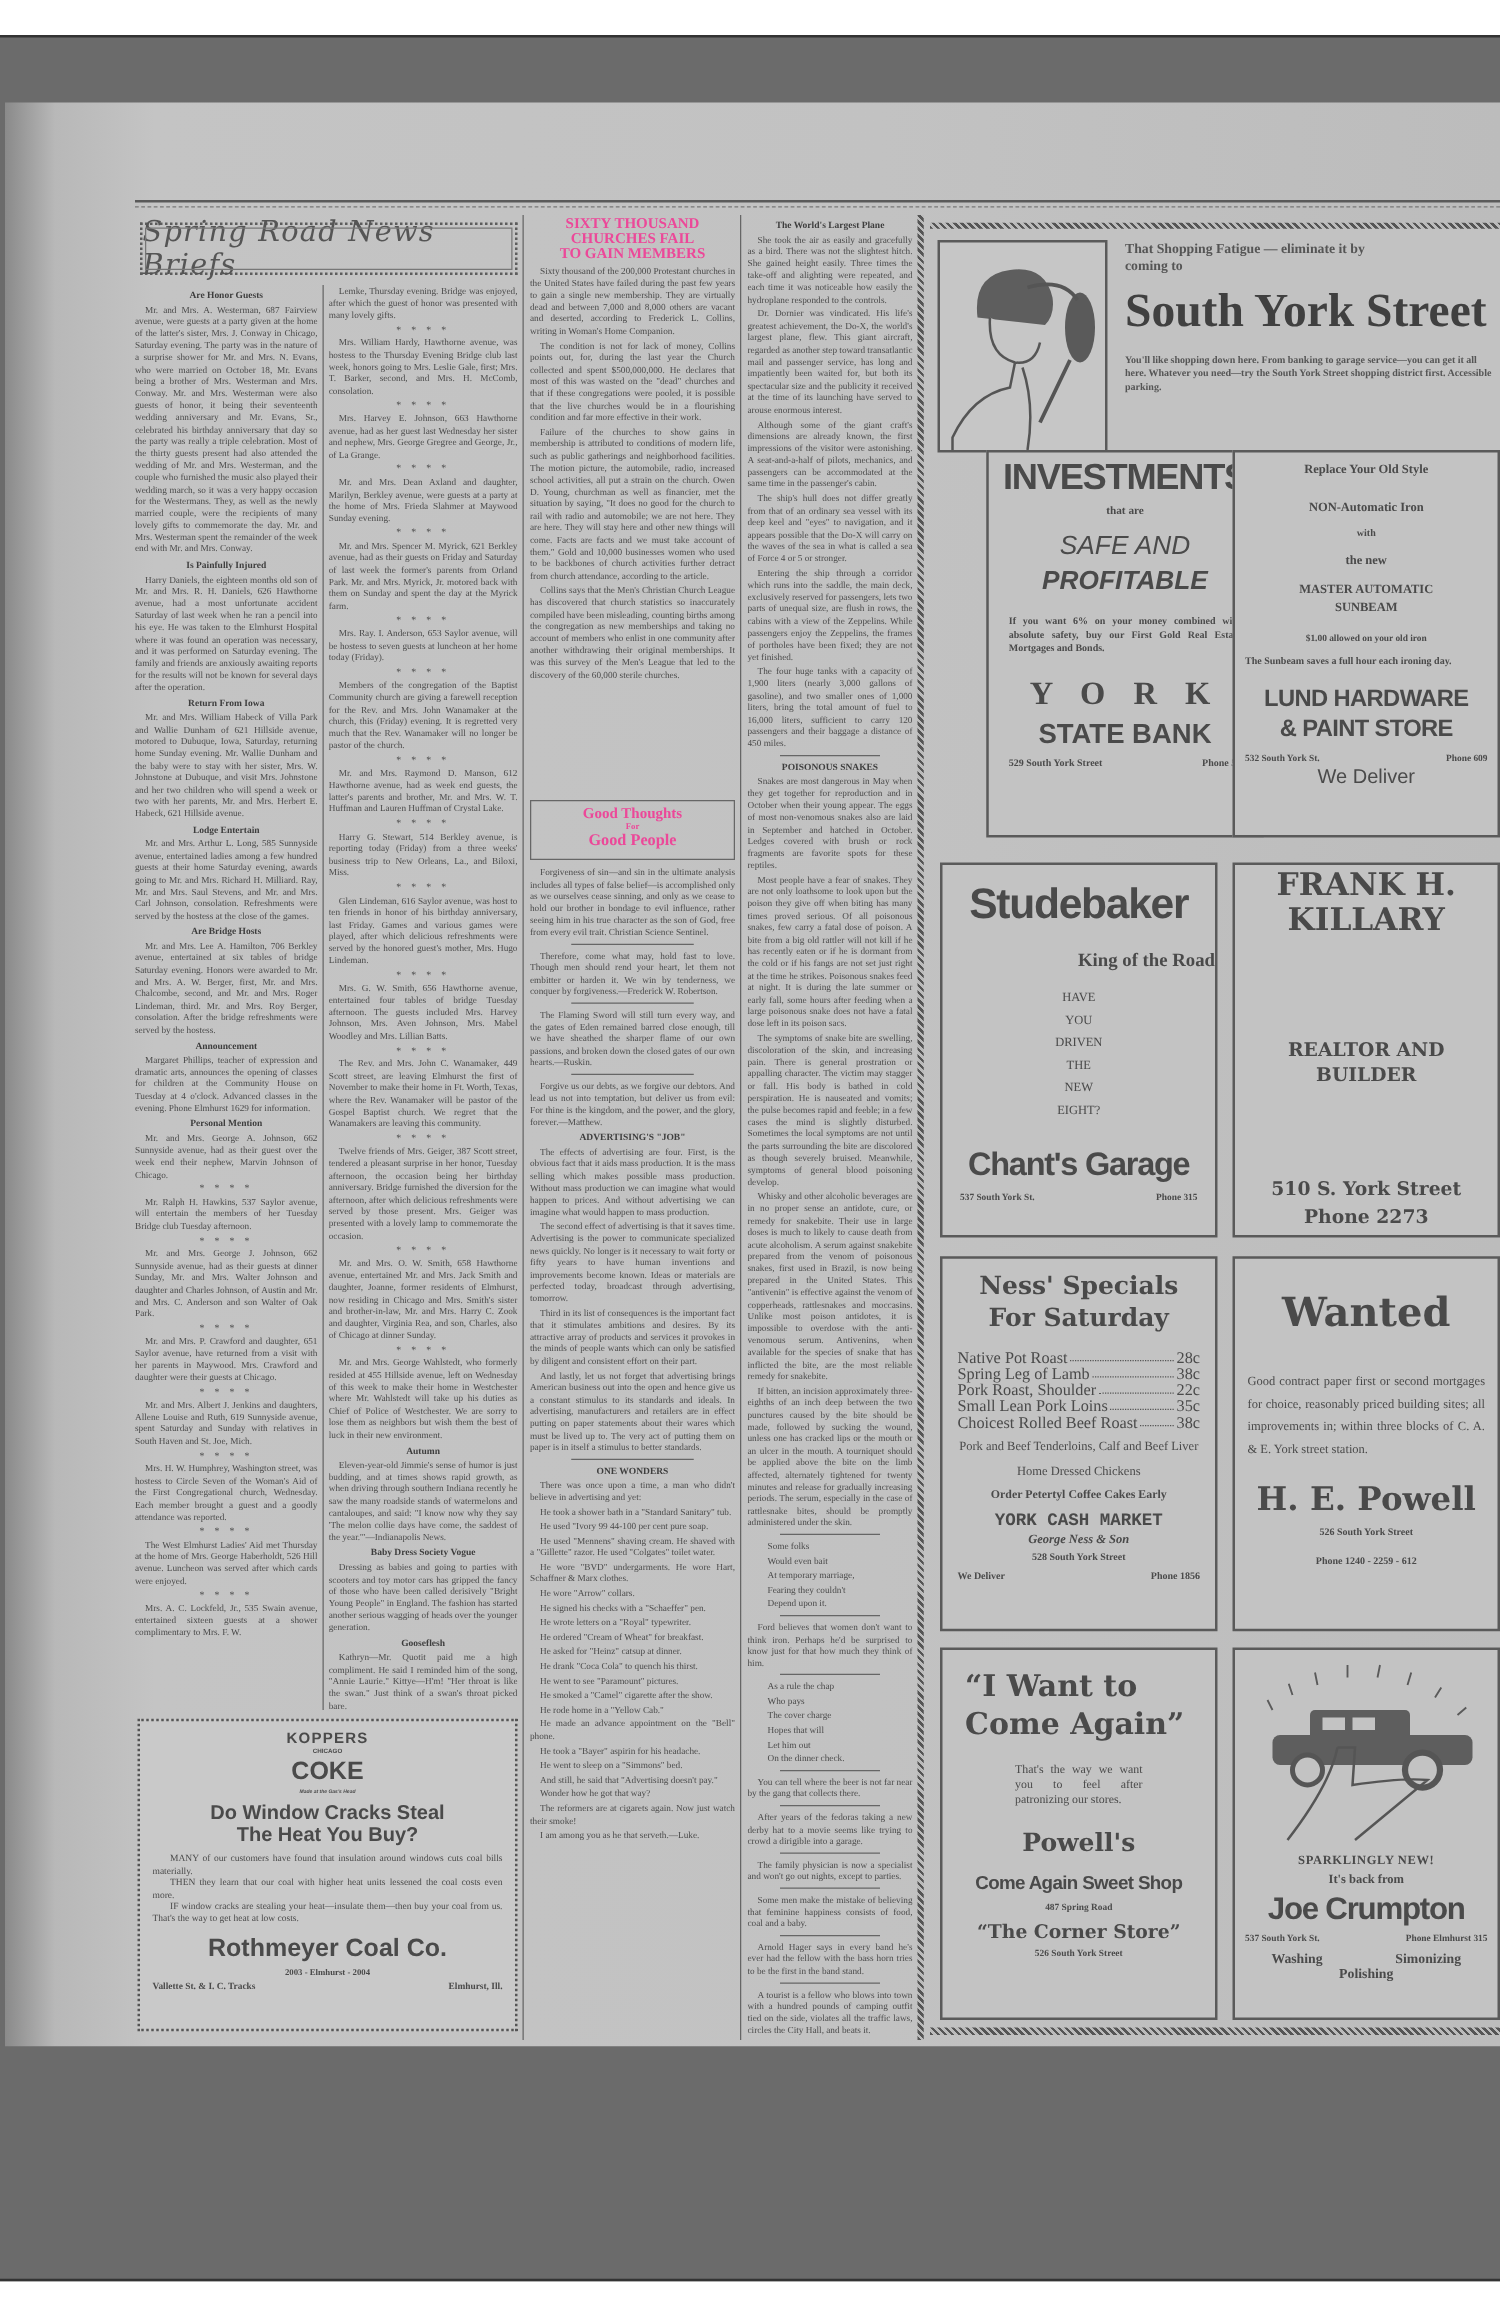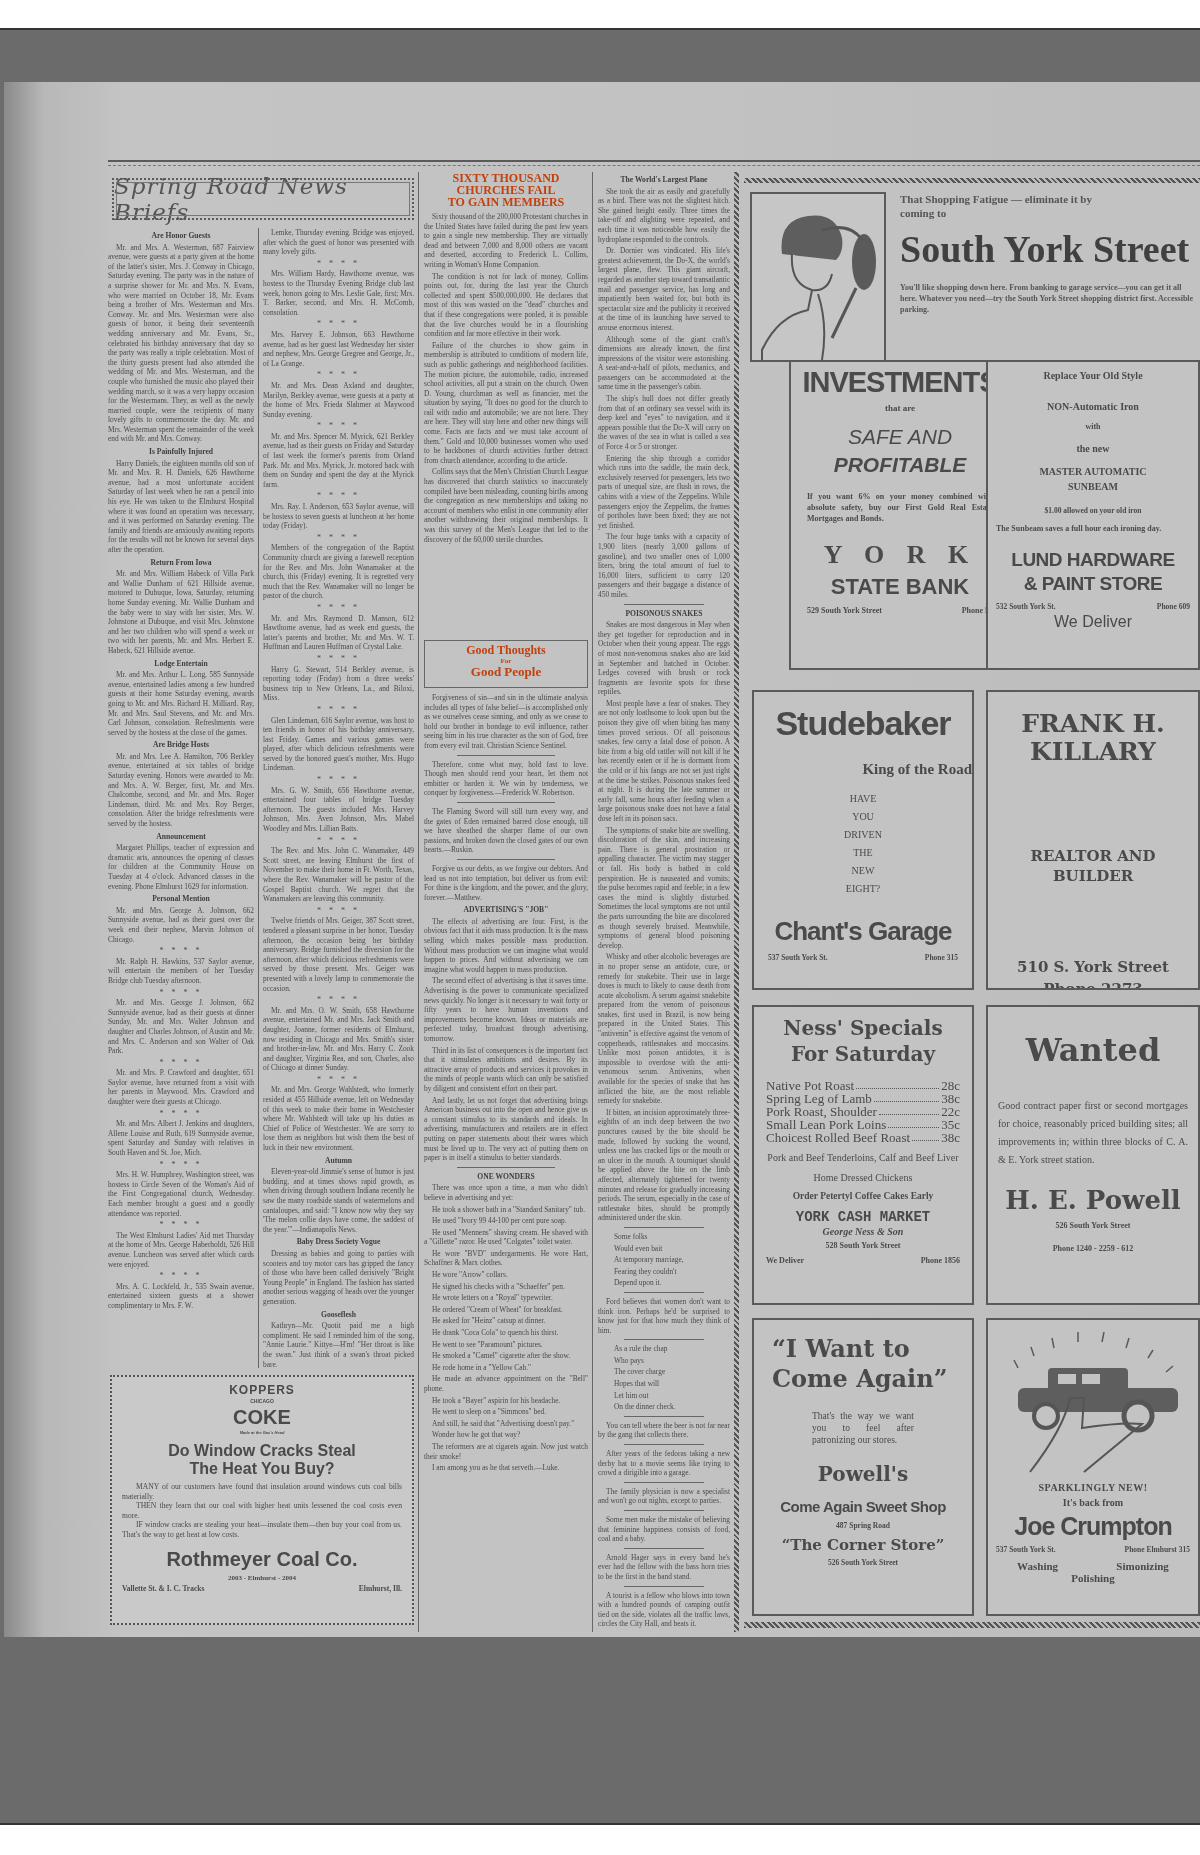--- a/index.html
+++ b/index.html
@@ -14,21 +14,21 @@
   .col p { text-indent: 8px; margin-bottom: 2px; }
   .col .sub { text-align: center; font-size: 7.6px; font-weight: bold; margin: 3px 0 2px; text-indent: 0; color: #3e3e3e; }
   .col .stars { text-align: center; letter-spacing: 3px; font-size: 8px; margin: 1px 0; text-indent: 0; }
   .col .sep { width: 60%; margin: 4px auto; border-top: 1px solid #666; }
   .col .poem { text-indent: 0; padding-left: 16px; text-align: left; }
   .vrule { position: absolute; width: 1px; background: #666; }
 
   .masthead-box { position: absolute; left: 112px; top: 178px; width: 302px; height: 42px; border: 2px dotted #5c5c5c; outline: 1px solid #777; outline-offset: -5px; display: flex; align-items: center; justify-content: center; }
   .masthead-box span { font-family: "DejaVu Serif", serif; font-style: italic; font-size: 23px; color: #555; letter-spacing: 1px; }
 
-  .headline { text-align: center; font-family: "Liberation Serif", serif; font-weight: bold; color: #c2410c; }
+  .headline { text-align: center; font-family: "Liberation Serif", serif; font-weight: bold; color: #ec4899; }
 
   .ad { position: absolute; border: 2px solid #5a5a5a; background: #c3c3c3; color: #4a4a4a; text-align: center; overflow: hidden; }
   .checker { position: absolute; background: repeating-linear-gradient(45deg, #555 0 2px, #bbb 2px 4px); }
 
   .illus { position: absolute; border: 2px solid #5a5a5a; background: #c6c6c6; }
   .dots { border-bottom: 1px dotted #555; flex: 1; margin: 0 2px 3px; }
   .price-row { display: flex; align-items: flex-end; font-size: 13px; line-height: 13px; text-align: left; }
 </style>
 </head>
 <body>
@@ -304,21 +304,21 @@
       <div>EIGHT?</div>
     </div>
   <div style="font-family:'Liberation Sans',sans-serif; font-weight:bold; font-size:26px; margin-top:18px; letter-spacing:-1px;">Chant's Garage</div>
   <div style="display:flex; justify-content:space-between; font-weight:bold; font-size:7.5px; padding:6px 14px 0;">
     <span>537 South York St.</span>
     <span>Phone 315</span>
   </div>
 </div>
 
 <div class="ad" style="left:986px; top:690px; width:214px; height:300px;">
-  <div style="font-family:'DejaVu Serif',serif; font-weight:bold; font-size:25px; line-height:28px; margin-top:18px;">FRANK H.</div>
+  <div style="font-family:'DejaVu Serif',serif; font-weight:bold; font-size:25px; line-height:28px; margin-top:2px;">FRANK H.</div>
   <div style="font-family:'DejaVu Serif',serif; font-weight:bold; font-size:25px; line-height:28px;">KILLARY</div>
   <div style="font-family:'DejaVu Serif',serif; font-weight:bold; font-size:15px; line-height:20px; margin-top:80px;">REALTOR AND</div>
   <div style="font-family:'DejaVu Serif',serif; font-weight:bold; font-size:15px; line-height:20px;">BUILDER</div>
   <div style="font-family:'DejaVu Serif',serif; font-weight:bold; font-size:15px; line-height:22px; margin-top:70px;">510 S. York Street</div>
   <div style="font-family:'DejaVu Serif',serif; font-weight:bold; font-size:15px; line-height:22px;">Phone 2273</div>
 </div>
 
 <div class="ad" style="left:752px; top:1005px; width:222px; height:300px;">
   <div style="font-family:'DejaVu Serif',serif; font-weight:bold; font-size:20px; line-height:26px; margin-top:8px;">Ness' Specials</div>
   <div style="font-family:'DejaVu Serif',serif; font-weight:bold; font-size:20px; line-height:26px;">For Saturday</div>

